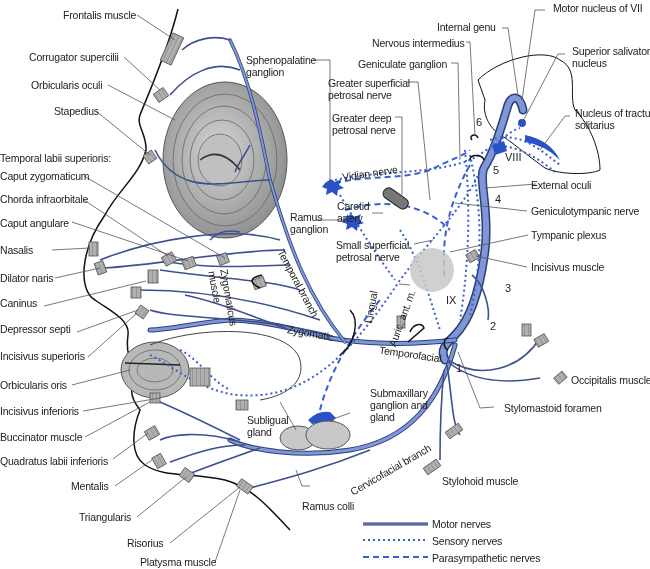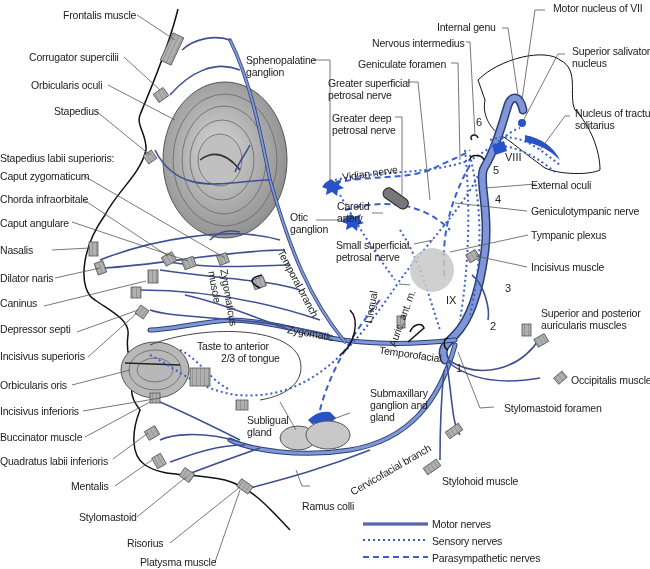--- a/index.html
+++ b/index.html
@@ -207,35 +207,35 @@
     <line x1="363" y1="524" x2="428" y2="524" stroke="#7f97d6" stroke-width="1"></line>
     <line x1="363" y1="540" x2="428" y2="540" stroke="#3a5fd0" stroke-width="2" stroke-dasharray="2,3"></line>
     <line x1="363" y1="557" x2="428" y2="557" stroke="#3a5fd0" stroke-width="2" stroke-dasharray="6,4"></line>
   </g>
 </svg>
 
 <div class="lbl" style="left:63px;top:9px">Frontalis muscle</div>
 <div class="lbl" style="left:29px;top:51px">Corrugator supercilii</div>
 <div class="lbl" style="left:31px;top:79px">Orbicularis oculi</div>
 <div class="lbl" style="left:54px;top:105px">Stapedius</div>
-<div class="lbl" style="left:0px;top:152px">Stapedius labii superioris:</div>
+<div class="lbl" style="left:0px;top:152px">Temporal labii superioris:</div>
 <div class="lbl" style="left:0px;top:170px">Caput zygomaticum</div>
 <div class="lbl" style="left:0px;top:193px">Chorda infraorbitale</div>
 <div class="lbl" style="left:0px;top:217px">Caput angulare</div>
 <div class="lbl" style="left:0px;top:244px">Nasalis</div>
 <div class="lbl" style="left:0px;top:272px">Dilator naris</div>
 <div class="lbl" style="left:0px;top:297px">Caninus</div>
 <div class="lbl" style="left:0px;top:323px">Depressor septi</div>
 <div class="lbl" style="left:0px;top:350px">Incisivus superioris</div>
 <div class="lbl" style="left:0px;top:379px">Orbicularis oris</div>
 <div class="lbl" style="left:0px;top:405px">Incisivus inferioris</div>
 <div class="lbl" style="left:0px;top:431px">Buccinator muscle</div>
 <div class="lbl" style="left:0px;top:455px">Quadratus labii inferioris</div>
 <div class="lbl" style="left:71px;top:480px">Mentalis</div>
-<div class="lbl" style="left:79px;top:511px">Stylomastoid</div>
+<div class="lbl" style="left:79px;top:511px">Triangularis</div>
 <div class="lbl" style="left:127px;top:537px">Risorius</div>
 <div class="lbl" style="left:140px;top:556px">Platysma muscle</div>
 
 <div class="lbl" style="left:246px;top:54px">
       <div>Sphenopalatine</div>
       <div>ganglion</div>
     </div>
 <div class="lbl" style="left:328px;top:77px">
       <div>Greater superficial</div>
       <div>petrosal nerve</div>
@@ -243,40 +243,36 @@
 <div class="lbl" style="left:332px;top:112px">
       <div>Greater deep</div>
       <div>petrosal nerve</div>
     </div>
 <div class="lbl" style="left:342px;top:167px;transform:rotate(-8deg)">Vidian nerve</div>
 <div class="lbl" style="left:337px;top:200px">
       <div>Carotid</div>
       <div>artery</div>
     </div>
 <div class="lbl" style="left:290px;top:211px">
-      <div>Otic</div>
+      <div>Ramus</div>
       <div>ganglion</div>
     </div>
 <div class="lbl" style="left:336px;top:239px">
       <div>Small superficial</div>
       <div>petrosal nerve</div>
     </div>
 <div class="lbl" style="left:230px;top:268px;transform:rotate(80deg);transform-origin:left top">
       <div>Zygomaticus</div>
       <div>muscle</div>
     </div>
 <div class="lbl" style="left:286px;top:247px;transform:rotate(62deg);transform-origin:left top">Temporal branch</div>
 <div class="lbl" style="left:287px;top:327px;transform:rotate(10deg)">Zygomatic</div>
 <div class="lbl" style="left:362px;top:322px;transform:rotate(-80deg);transform-origin:left top">Lingual</div>
 <div class="lbl" style="left:386px;top:344px;transform:rotate(-70deg);transform-origin:left top">Auric. ant. m.</div>
 <div class="lbl" style="left:379px;top:348px;transform:rotate(8deg)">Temporofacial</div>
-<div class="lbl" style="left:197px;top:340px">
-      <div>Taste to anterior</div>
-      <div style="padding-left:24px">2/3 of tongue</div>
-    </div>
 <div class="lbl" style="left:370px;top:387px">
       <div>Submaxillary</div>
       <div>ganglion and</div>
       <div>gland</div>
     </div>
 <div class="lbl" style="left:247px;top:414px">
       <div>Subligual</div>
       <div>gland</div>
     </div>
 <div class="lbl" style="left:348px;top:487px;transform:rotate(-30deg);transform-origin:left top">Cervicofacial branch</div>
@@ -284,33 +280,29 @@
 <div class="num" style="left:446px;top:294px">IX</div>
 <div class="num" style="left:505px;top:151px">VIII</div>
 
 <div class="lbl" style="left:437px;top:21px">Internal genu</div>
 <div class="lbl" style="left:553px;top:2px">Motor nucleus of VII</div>
 <div class="lbl" style="left:372px;top:37px">Nervous intermedius</div>
 <div class="lbl" style="left:572px;top:45px">
       <div>Superior salivatory</div>
       <div>nucleus</div>
     </div>
-<div class="lbl" style="left:358px;top:58px">Geniculate foramen</div>
+<div class="lbl" style="left:358px;top:58px">Geniculate ganglion</div>
 <div class="lbl" style="left:575px;top:107px">
       <div>Nucleus of tractus</div>
       <div>solitarius</div>
     </div>
 <div class="lbl" style="left:531px;top:179px">External oculi</div>
 <div class="lbl" style="left:531px;top:205px">Geniculotympanic nerve</div>
 <div class="lbl" style="left:531px;top:229px">Tympanic plexus</div>
 <div class="lbl" style="left:531px;top:261px">Incisivus muscle</div>
-<div class="lbl" style="left:541px;top:307px">
-      <div>Superior and posterior</div>
-      <div>auricularis muscles</div>
-    </div>
 <div class="lbl" style="left:571px;top:374px">Occipitalis muscle</div>
 <div class="lbl" style="left:504px;top:402px">Stylomastoid foramen</div>
 <div class="lbl" style="left:442px;top:475px">Stylohoid muscle</div>
 
 <div class="num" style="left:456px;top:362px">1</div>
 <div class="num" style="left:490px;top:320px">2</div>
 <div class="num" style="left:505px;top:282px">3</div>
 <div class="num" style="left:495px;top:193px">4</div>
 <div class="num" style="left:493px;top:164px">5</div>
 <div class="num" style="left:476px;top:116px">6</div>

